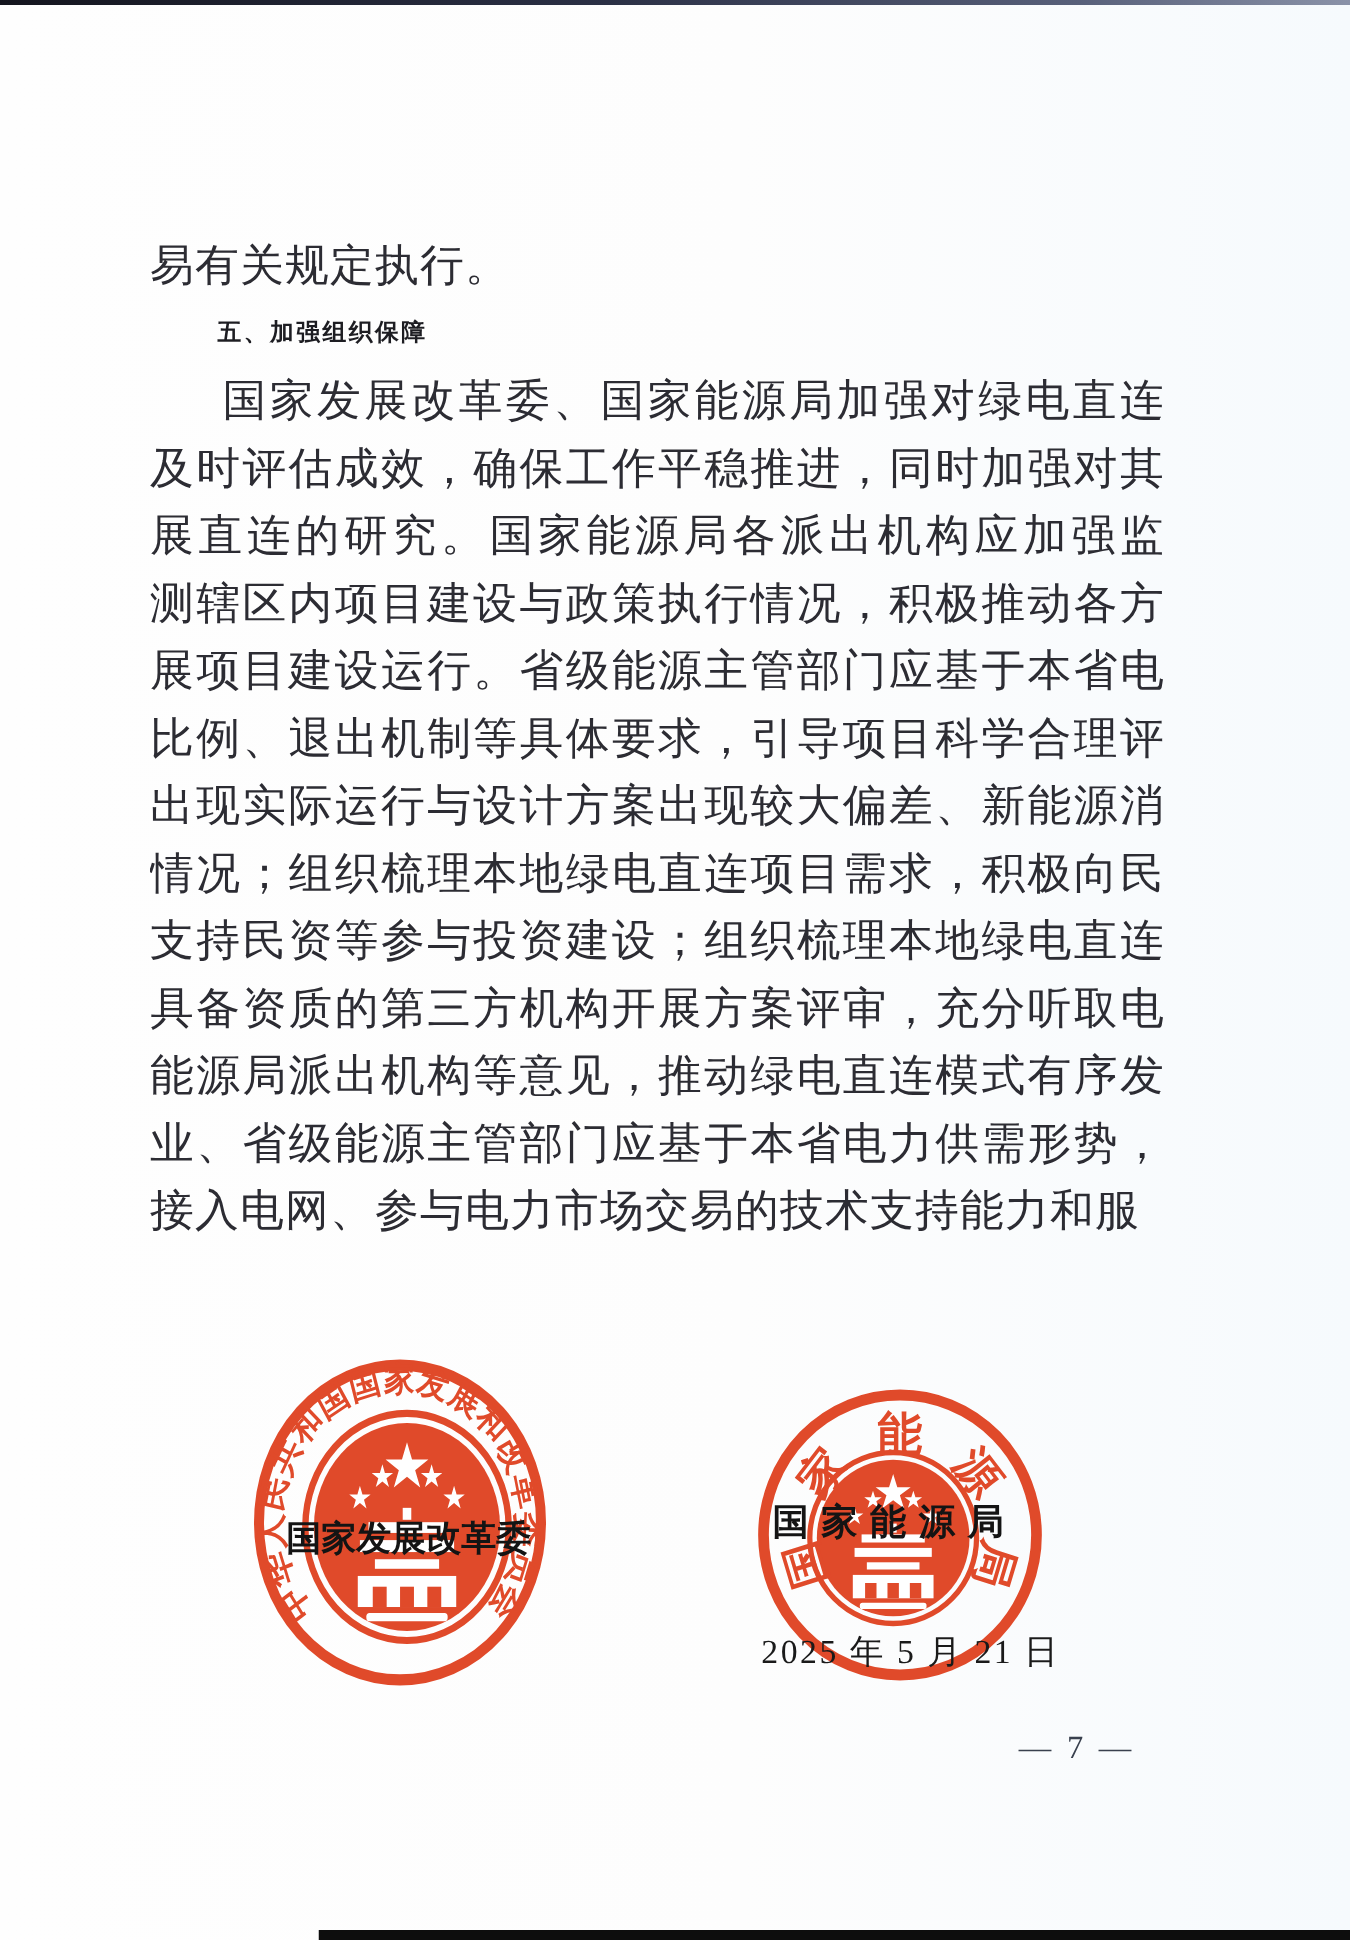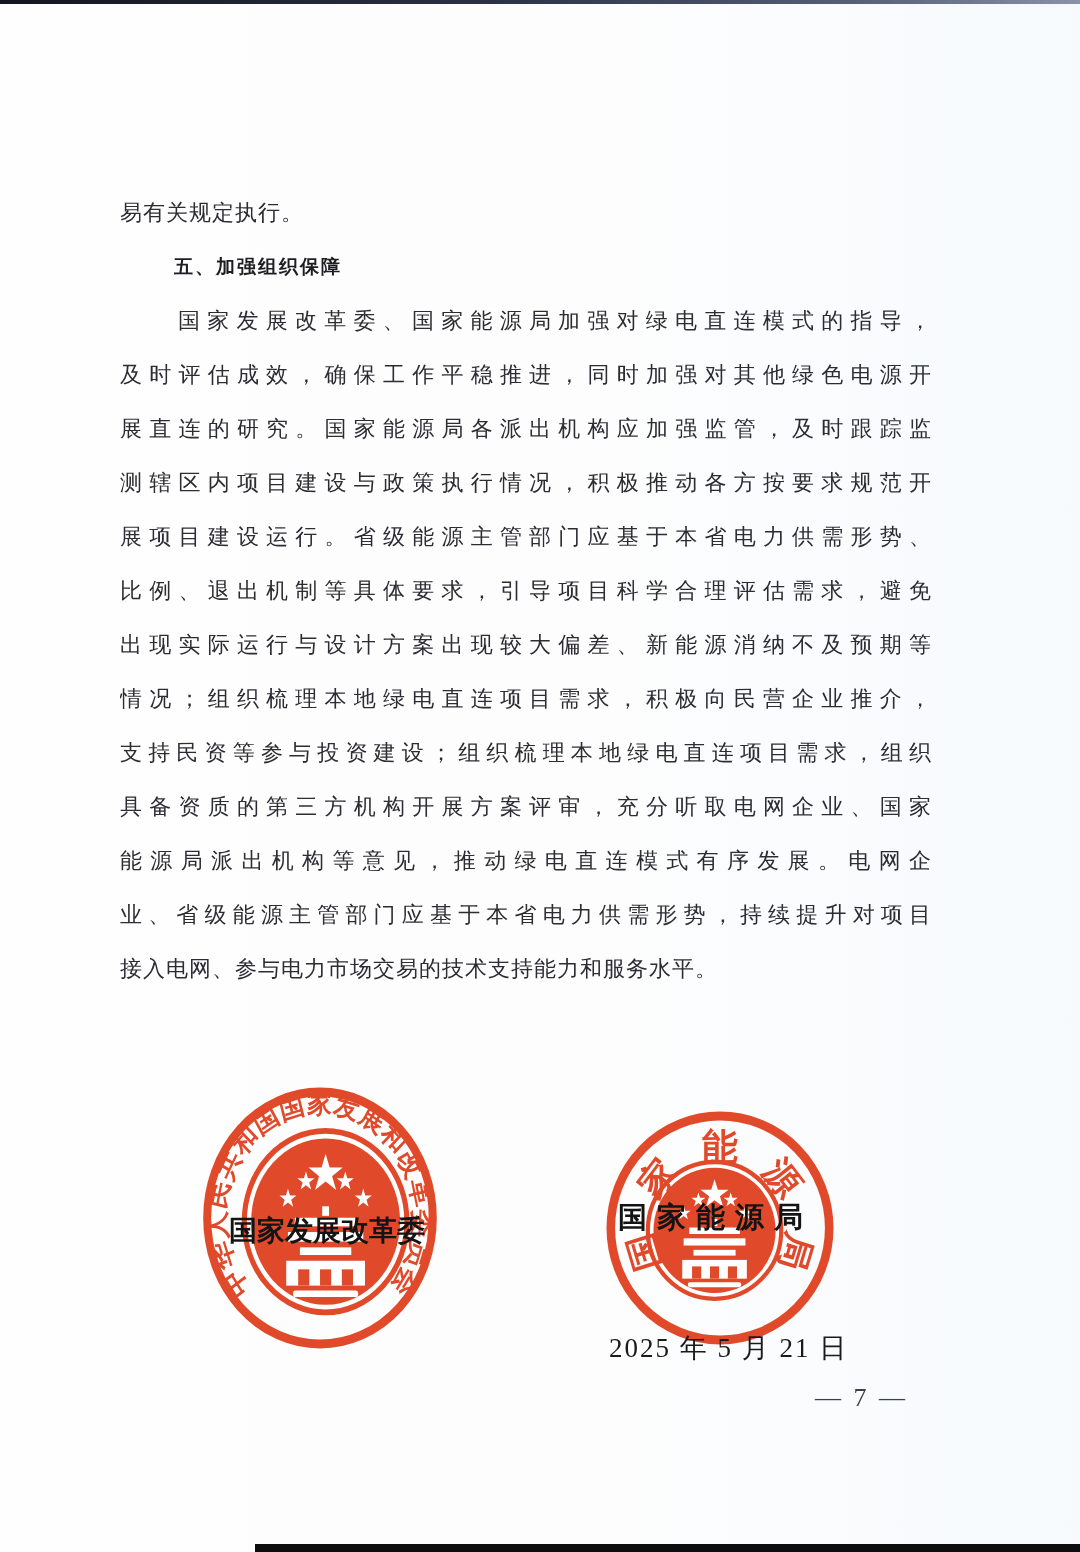--- a/index.html
+++ b/index.html
@@ -17,37 +17,37 @@
   }
   .scan-edge-bottom{
     position:absolute;left:255px;top:1544px;width:825px;height:8px;
     background:#0d0d0d;
   }
   .textblock{
     position:absolute;left:120px;top:186px;width:812px;
     color:#2c2c33;
   }
   .line{
-    height:54px;line-height:54px;font-size:22px;
+    height:54px;line-height:54px;font-size:35px;
     overflow:hidden;letter-spacing:1px;
   }
   .line.justify{text-align:justify;text-align-last:justify;}
   .line.heading{font-weight:bold;font-size:19px;color:#1d1d22;text-indent:54px;letter-spacing:2px;}
   .line.indent{text-indent:58px;}
   .seal-svg{position:absolute;}
   .seal-overlay{
     position:absolute;color:#141414;font-weight:600;
     white-space:nowrap;z-index:5;
   }
   .ndrc-overlay{left:229px;top:1212px;font-size:28px;letter-spacing:0px;}
   .nea-overlay{left:618px;top:1198px;font-size:29px;letter-spacing:10px;}
   .seal-date{
     position:absolute;left:609px;top:1303px;
     font-size:27px;color:#1a1a1a;letter-spacing:2px;
-    white-space:nowrap;z-index:5;margin-top:27px;
+    white-space:nowrap;z-index:5;
   }
   .page-number{
     position:absolute;left:815px;top:1383px;
     font-size:26px;color:#39404e;letter-spacing:3px;white-space:nowrap;
   }
 </style>
 </head>
 <body>
 
 <div class="page">

